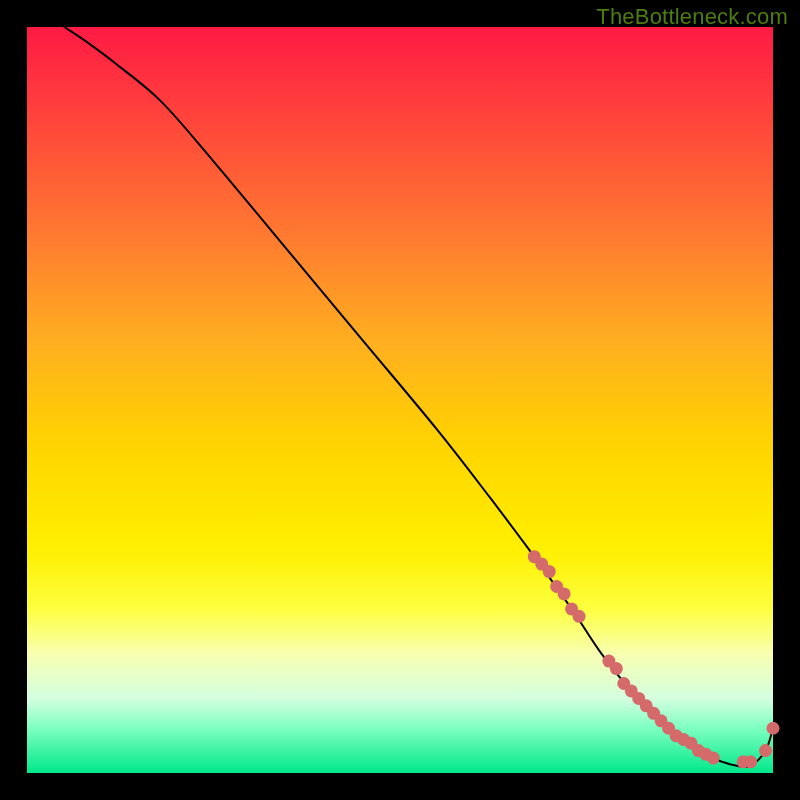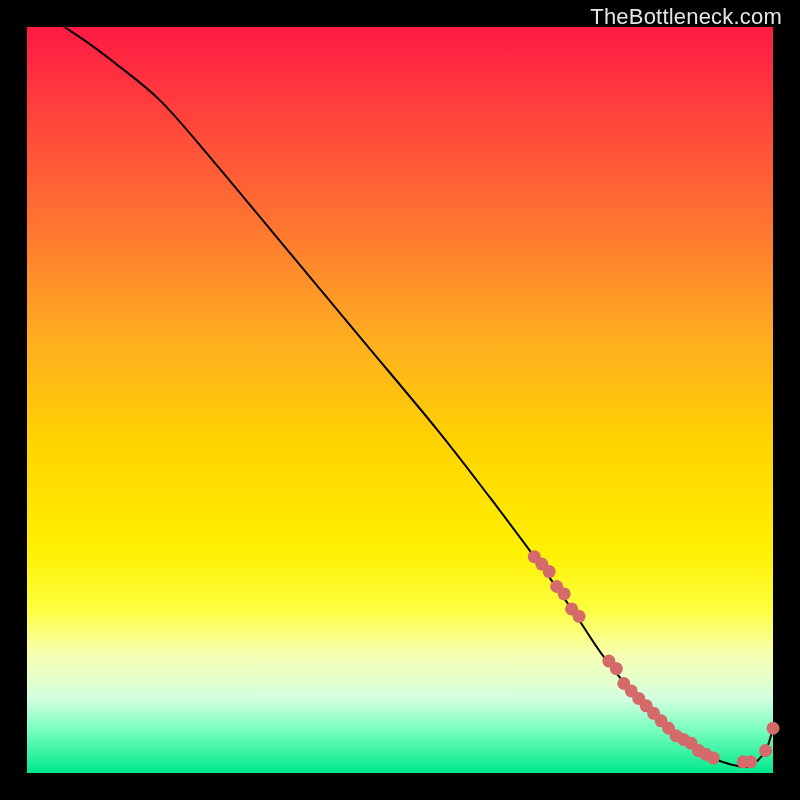--- a/index.html
+++ b/index.html
@@ -36,22 +36,22 @@
       #fdff3f 78%,
       #f8ffb0 84%,
       #d4ffe0 90%,
       #7dffc0 94%,
       #00e88a 100%
     );
   }
   .watermark {
     position: absolute;
     top: 4px;
-    right: 18px;
-    color: #e5e5e5;
+    right: 12px;
+    color: #4d7c0f;
     font-size: 22px;
     letter-spacing: 0.2px;
     user-select: none;
   }
   svg.curve {
     position: absolute;
     top: 0;
     left: 0;
     width: 746px;
     height: 746px;

